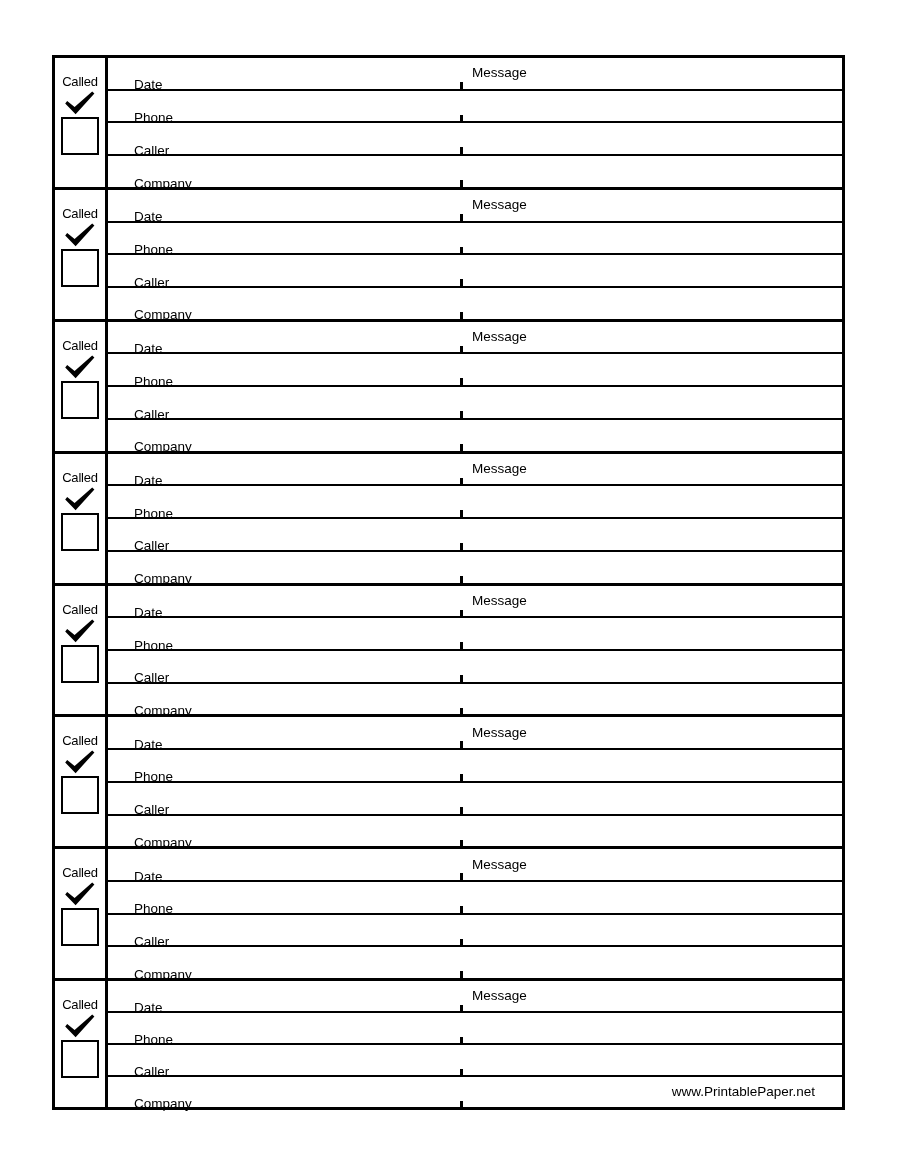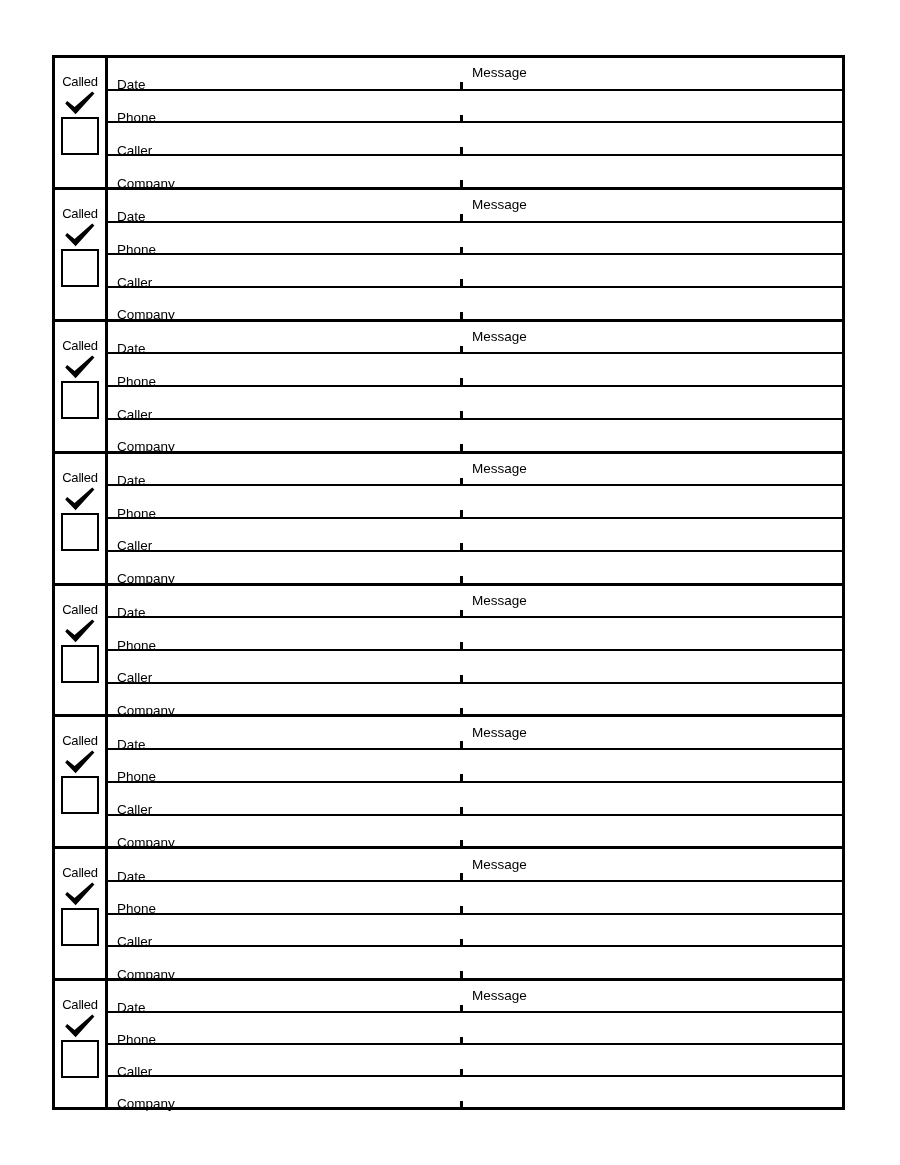--- a/index.html
+++ b/index.html
@@ -95,21 +95,21 @@
     border-bottom: none;
   }
 
   .label-cell {
     box-sizing: border-box;
     width: 355px;
     flex: 0 0 355px;
     border-right: 3px solid #000;
     display: flex;
     align-items: center;
-    padding-left: 9px;
+    padding-left: 26px;
     font-size: 13.5px;
     line-height: 16px;
     min-width: 0;
     margin-top: 24px;
   }
   .message-cell {
     box-sizing: border-box;
     flex: 1 1 auto;
     display: flex;
     align-items: center;
@@ -403,16 +403,19 @@
           </div>
         </div>
         <div class="form-row">
           <div class="label-cell">Caller</div>
           <div class="message-cell">
             <span class="blank"></span>
           </div>
         </div>
         <div class="form-row">
           <div class="label-cell">Company</div>
+          <div class="message-cell is-footer">
+            <span class="footer-url">www.PrintablePaper.net</span>
+          </div>
         </div>
       </div>
     </div>
   </div>
 
 </body></html>

